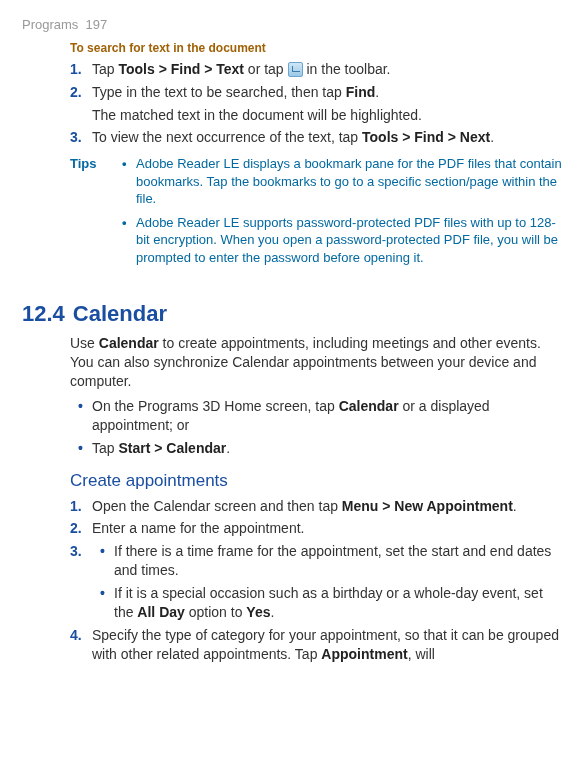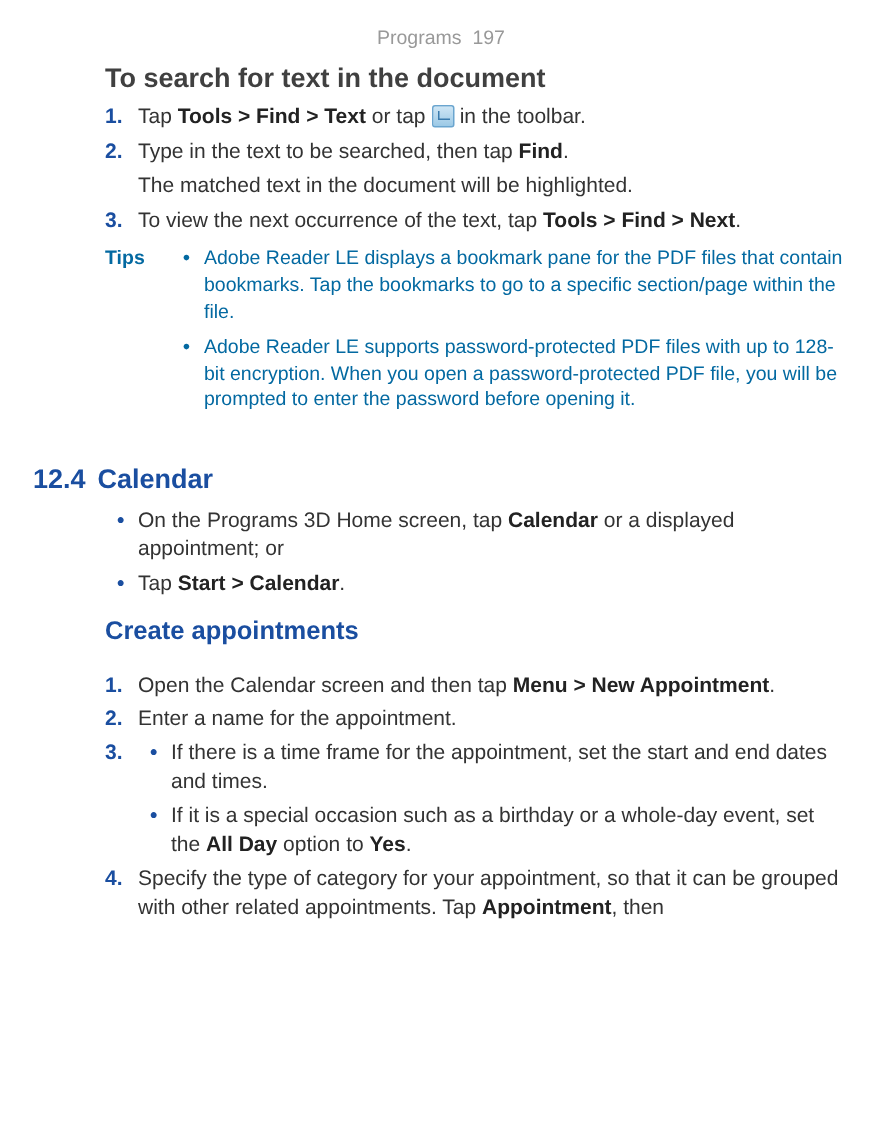--- a/index.html
+++ b/index.html
@@ -6,46 +6,46 @@
   body {
     width: 588px;
     height: 762px;
     font-family: "Segoe UI", "Myriad Pro", Arial, sans-serif;
     font-size: 14px;
     color: #333;
     padding: 16px 22px 16px 22px;
     line-height: 1.35;
   }
   .page-header {
-    text-align: center;
+    text-align: left;
     color: #999;
     font-size: 13px;
     margin-bottom: 6px;
   }
   .content {
     padding-left: 48px;
   }
   .inst-heading {
-    color: #404040;
-    font-weight: bold;
-    font-size: 18px;
+    color: #a16207;
+    font-weight: bold;
+    font-size: 12px;
     margin-top: 2px;
     margin-bottom: 4px;
   }
   .subsection-heading {
     color: #1a4ea0;
-    font-weight: bold;
+    font-weight: normal;
     font-size: 17px;
     margin-top: 12px;
-    margin-bottom: 14px;
+    margin-bottom: 4px;
   }
   .section-heading {
     color: #1a4ea0;
     font-weight: bold;
-    font-size: 18px;
+    font-size: 22px;
     margin-top: 26px;
     margin-bottom: 6px;
     margin-left: -48px;
   }
   .section-heading .num { margin-right: 8px; }
   ol.numlist {
     list-style: none;
     padding-left: 22px;
   }
   ol.numlist > li {
@@ -183,20 +183,23 @@
         <li>Adobe Reader LE displays a bookmark pane for the PDF files that contain bookmarks. Tap the bookmarks to go to a specific section/page within the file.</li>
         <li>Adobe Reader LE supports password-protected PDF files with up to 128-bit encryption. When you open a password-protected PDF file, you will be prompted to enter the password before opening it.</li>
       </ul>
     </div>
   </div>
 
   <h2 class="section-heading">
     <span class="num">12.4</span><span>Calendar</span>
   </h2>
 
+  <p class="body">
+    <span>Use </span><b>Calendar</b><span> to create appointments, including meetings and other events. You can also synchronize Calendar appointments between your device and computer.</span>
+  </p>
 
   <ul class="bullets">
     <li>
       <span>On the Programs 3D Home screen, tap </span><b>Calendar</b><span> or a displayed appointment; or</span>
     </li>
     <li>
       <span>Tap </span><b>Start &gt; Calendar</b><span>.</span>
     </li>
   </ul>
 
@@ -218,18 +221,18 @@
       <ul class="sub-bullets">
         <li>If there is a time frame for the appointment, set the start and end dates and times.</li>
         <li>
           <span>If it is a special occasion such as a birthday or a whole-day event, set the </span><b>All Day</b><span> option to </span><b>Yes</b><span>.</span>
         </li>
       </ul>
     </li>
     <li>
       <span class="marker">4.</span>
       <span>
-        <span>Specify the type of category for your appointment, so that it can be grouped with other related appointments. Tap </span><b>Appointment</b><span>, then</span>
+        <span>Specify the type of category for your appointment, so that it can be grouped with other related appointments. Tap </span><b>Appointment</b><span>, will</span>
       </span>
     </li>
   </ol>
 
 </div>
 
 </body></html>

